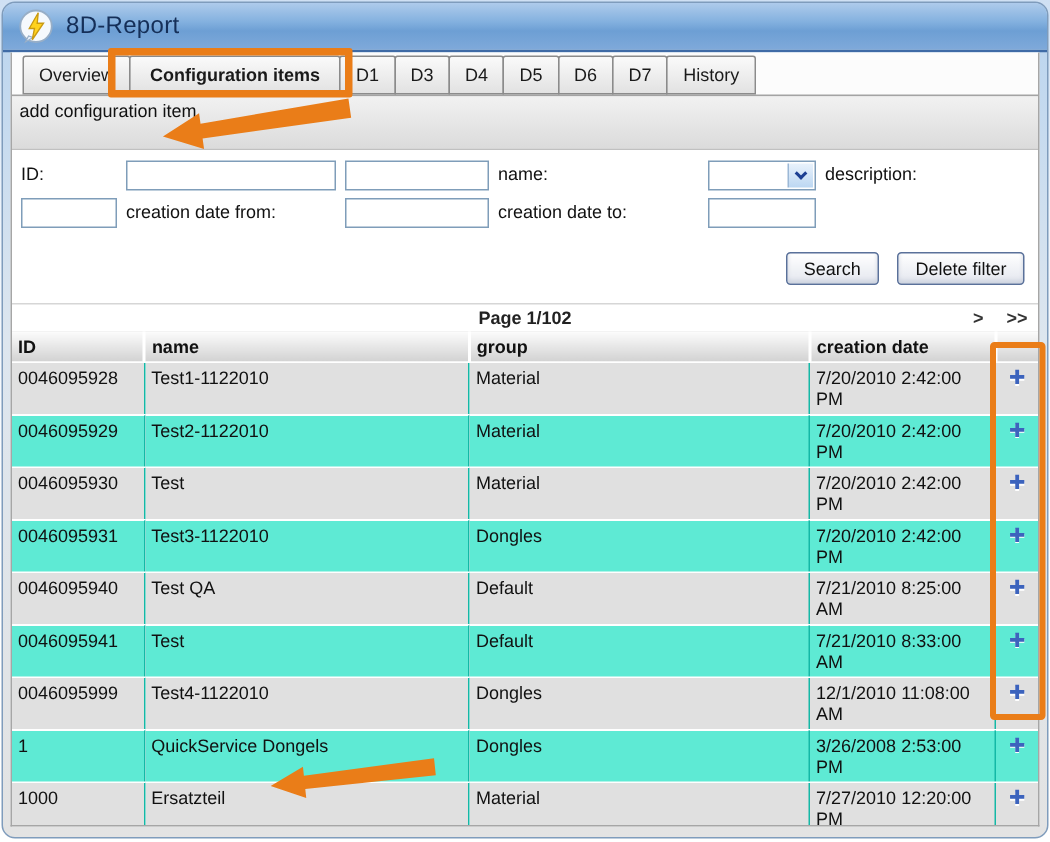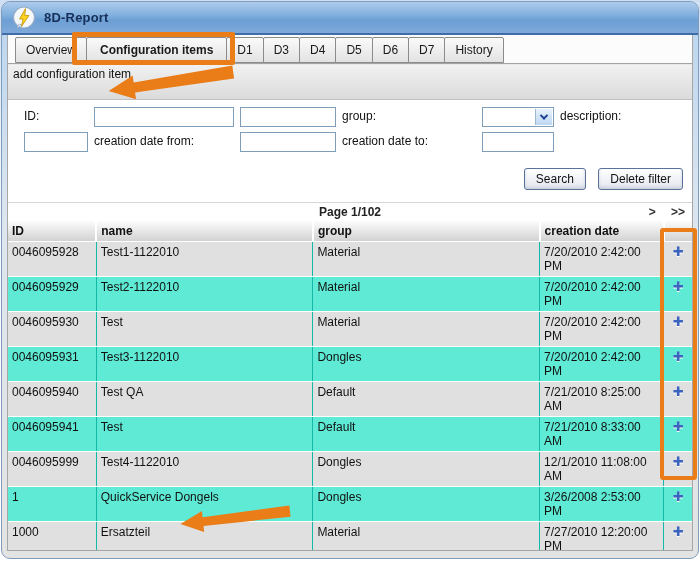--- a/index.html
+++ b/index.html
@@ -5,35 +5,35 @@
   html,body{margin:0;padding:0;width:700px;height:561px;overflow:hidden;
     font-family:"Liberation Sans",sans-serif;
     background:linear-gradient(180deg,#cfe0f3 0%,#eef4fb 25%,#ffffff 70%);}
   *{box-sizing:border-box;}
   .window{position:relative;margin:1px;width:698px;height:558px;border:1px solid #7f9cbc;border-radius:9px;
     background:linear-gradient(180deg,#b9d4ef 0%,#dde6ef 40%,#e3e3e3 100%);overflow:hidden;}
   
   .titlebar{height:33px;border-radius:8px 8px 0 0;display:flex;align-items:center;gap:8px;padding:0 10px;
     background:linear-gradient(180deg,#aecbeb 0%,#84b1df 40%,#6d9fd4 60%,#7fa9da 100%);
     border-bottom:2px solid #3f6ba6;}
-  .titlebar .title{font-size:13px;font-weight:bold;color:#152f58;letter-spacing:.2px;}
+  .titlebar .title{font-size:16px;font-weight:normal;color:#152f58;letter-spacing:.2px;}
   .app-icon{width:24px;height:24px;display:block;}
   
   .app-body{margin:0 5px;height:516px;background:#ffffff;border:1px solid #a6a6a6;border-top:none;overflow:hidden;}
   
   .tabbar{display:flex;align-items:flex-end;height:29px;padding:4px 0 0 7px;background:#fcfcfc;border-bottom:1px solid #a3a3a3;}
   .tab{font-size:12px;color:#1a1a1a;padding:5px 10px 5px;border:1px solid #8b8b8b;margin-right:-1px;
     background:linear-gradient(180deg,#fafafa,#e2e2e2);border-radius:2px 2px 0 0;white-space:nowrap;cursor:pointer;text-align:right;}
   .tab.active{font-weight:bold;padding:5px 13px;}
   
   .section-bar{height:36px;line-height:19px;font-size:12px;font-weight:normal;color:#111;padding-left:5px;
     background:linear-gradient(180deg,#f1f1f1,#dbdbdb);border-top:1px solid #e8e8e8;border-bottom:1px solid #c0c0c0;}
   
   .filter-form{display:grid;grid-template-columns:64px 140px 96px 134px 72px 146px;column-gap:6px;row-gap:5px;
-    padding:7px 6px 0 16px;font-size:12px;color:#111;}
+    padding:7px 6px 0 6px;font-size:12px;color:#111;}
   .filter-form label{padding-top:3px;line-height:13px;}
   .txt{width:100%;height:20px;border:1px solid #7f9db9;font:12px "Liberation Sans",sans-serif;padding:1px 3px;background:#fff;}
   .combobox{position:relative;height:20px;border:1px solid #7f9db9;background:#fff;cursor:pointer;}
   .combo-arrow{position:absolute;top:1px;right:1px;bottom:1px;width:17px;display:flex;align-items:center;justify-content:center;
     background:linear-gradient(180deg,#e9f2fc,#bcd7f2);border-left:1px solid #9cb8d6;}
   .chev{display:block;width:6px;height:6px;border-right:2px solid #1d3f92;border-bottom:2px solid #1d3f92;transform:rotate(45deg) translate(-1px,-1px);}
   .btn-row{text-align:right;padding:16px 9px 12px 16px;}
   .btn{font:12px "Liberation Sans",sans-serif;color:#111;padding:3px 11px;margin-left:8px;cursor:pointer;
     border:1px solid #5a719a;border-radius:3px;background:linear-gradient(180deg,#ffffff,#e3e6ee);box-shadow:inset 0 -2px 3px #ccd2de;}
   
@@ -86,21 +86,21 @@
         <div class="tab">D7</div>
         <div class="tab">History</div>
       </div>
 
     <div class="section-bar">add configuration item</div>
 
     <div class="filter-form">
       <label>ID:</label>
       <input class="txt" type="text" value="" style="">
       <input class="txt" type="text" value="" style="">
-      <label>group:</label>
+      <label>name:</label>
       <div class="combobox">
         <span class="combo-arrow">
             <span class="chev"></span>
           </span>
       </div>
 
       <label>description:</label>
       <input class="txt" type="text" value="" style="">
       <label>creation date from:</label>
       <input class="txt" type="text" value="" style="">

